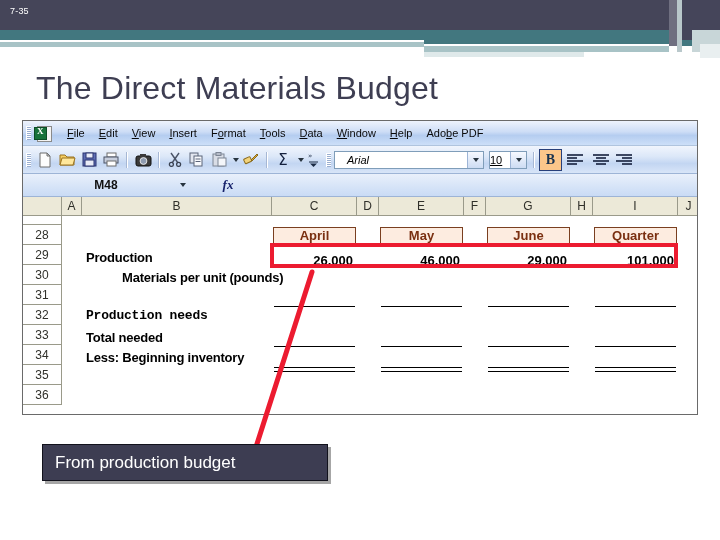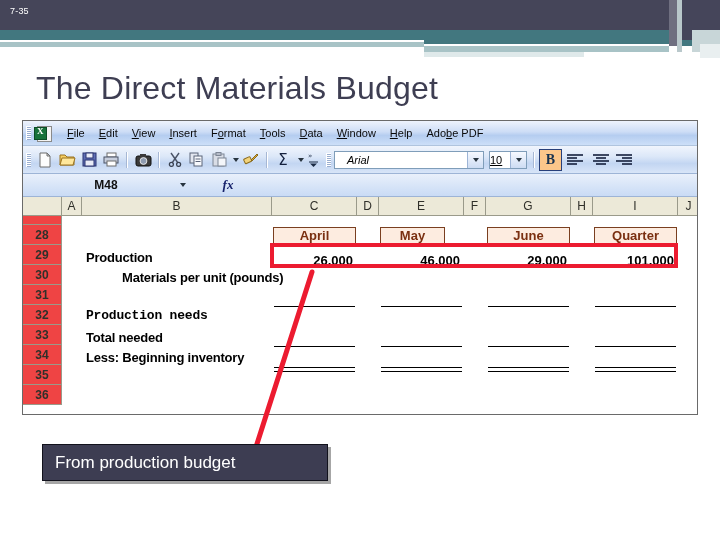--- a/index.html
+++ b/index.html
@@ -92,21 +92,21 @@
     border-bottom:1px solid #9a9a8a;box-sizing:border-box;}
   .ch{border-right:1px solid #9a9a8a;display:flex;align-items:center;justify-content:center;
       font-size:12px;color:#30302a;box-sizing:border-box;background:#ece9d8;
       font-family:"Liberation Sans",sans-serif;}
   .corner{width:38px;background:#ece9d8;border-right:1px solid #9a9a8a;flex:none;}
 
   
   .gridbody{position:relative;height:auto;display:flex;background:#ffffff;}
   .rowgutter{width:38px;flex:none;border-right:1px solid #9a9a8a;background:#ece9d8;}
   .rowcell{height:20px;border-bottom:1px solid #9a9a8a;display:flex;align-items:center;
-    justify-content:center;font-size:12px;color:#30302a;box-sizing:border-box;background:#ef4444;font-weight:bold;}
+    justify-content:center;font-size:12px;color:#30302a;box-sizing:border-box;background:#ffffff;}
   .rowcell.partial{height:9px;}
   .sheetarea{flex:1;position:relative;background:#ffffff;}
 
   .lbl{position:absolute;left:24px;font-size:13px;font-weight:bold;color:#000;white-space:nowrap;
        font-family:"Liberation Sans",sans-serif;letter-spacing:-.2px;}
 
   .monthhdr{position:absolute;height:17px;background:#fdece0;border:1px solid #7a3f20;
     box-sizing:border-box;display:flex;align-items:center;justify-content:center;
     font-size:13px;font-weight:bold;color:#7a2f10;font-family:"Liberation Sans",sans-serif;}
   .valcell{position:absolute;height:26px;display:flex;align-items:center;justify-content:flex-end;
@@ -333,21 +333,21 @@
         <div class="rowcell">31</div>
         <div class="rowcell">32</div>
         <div class="rowcell">33</div>
         <div class="rowcell">34</div>
         <div class="rowcell">35</div>
         <div class="rowcell">36</div>
       </div>
     <div class="sheetarea" id="sheet-area">
 
     <div class="monthhdr" style="left: 211px; top: 11px; width: 83px;">April</div>
-        <div class="monthhdr" style="left: 318px; top: 11px; width: 65px;">May</div>
+        <div class="monthhdr" style="left: 318px; top: 11px; width: 83px;">May</div>
         <div class="monthhdr" style="left: 425px; top: 11px; width: 83px;">June</div>
         <div class="monthhdr" style="left: 532px; top: 11px; width: 83px;">Quarter</div>
         <div class="lbl" style="top: 34px;">Production</div>
         <div class="lbl" style="top: 54px; padding-left: 36px;">Materials per unit (pounds)</div>
         <div class="lbl" style="top: 92px; font-family: Liberation Mono, monospace;">Production needs</div>
         <div class="lbl" style="top: 114px;">Total needed</div>
         <div class="lbl" style="top: 134px;">Less: Beginning inventory</div>
         <div class="valcell" style="left: 210px; top: 31px; width: 85px;">26,000</div>
         <div class="valcell" style="left: 317px; top: 31px; width: 85px;">46,000</div>
         <div class="valcell" style="left: 424px; top: 31px; width: 85px;">29,000</div>

